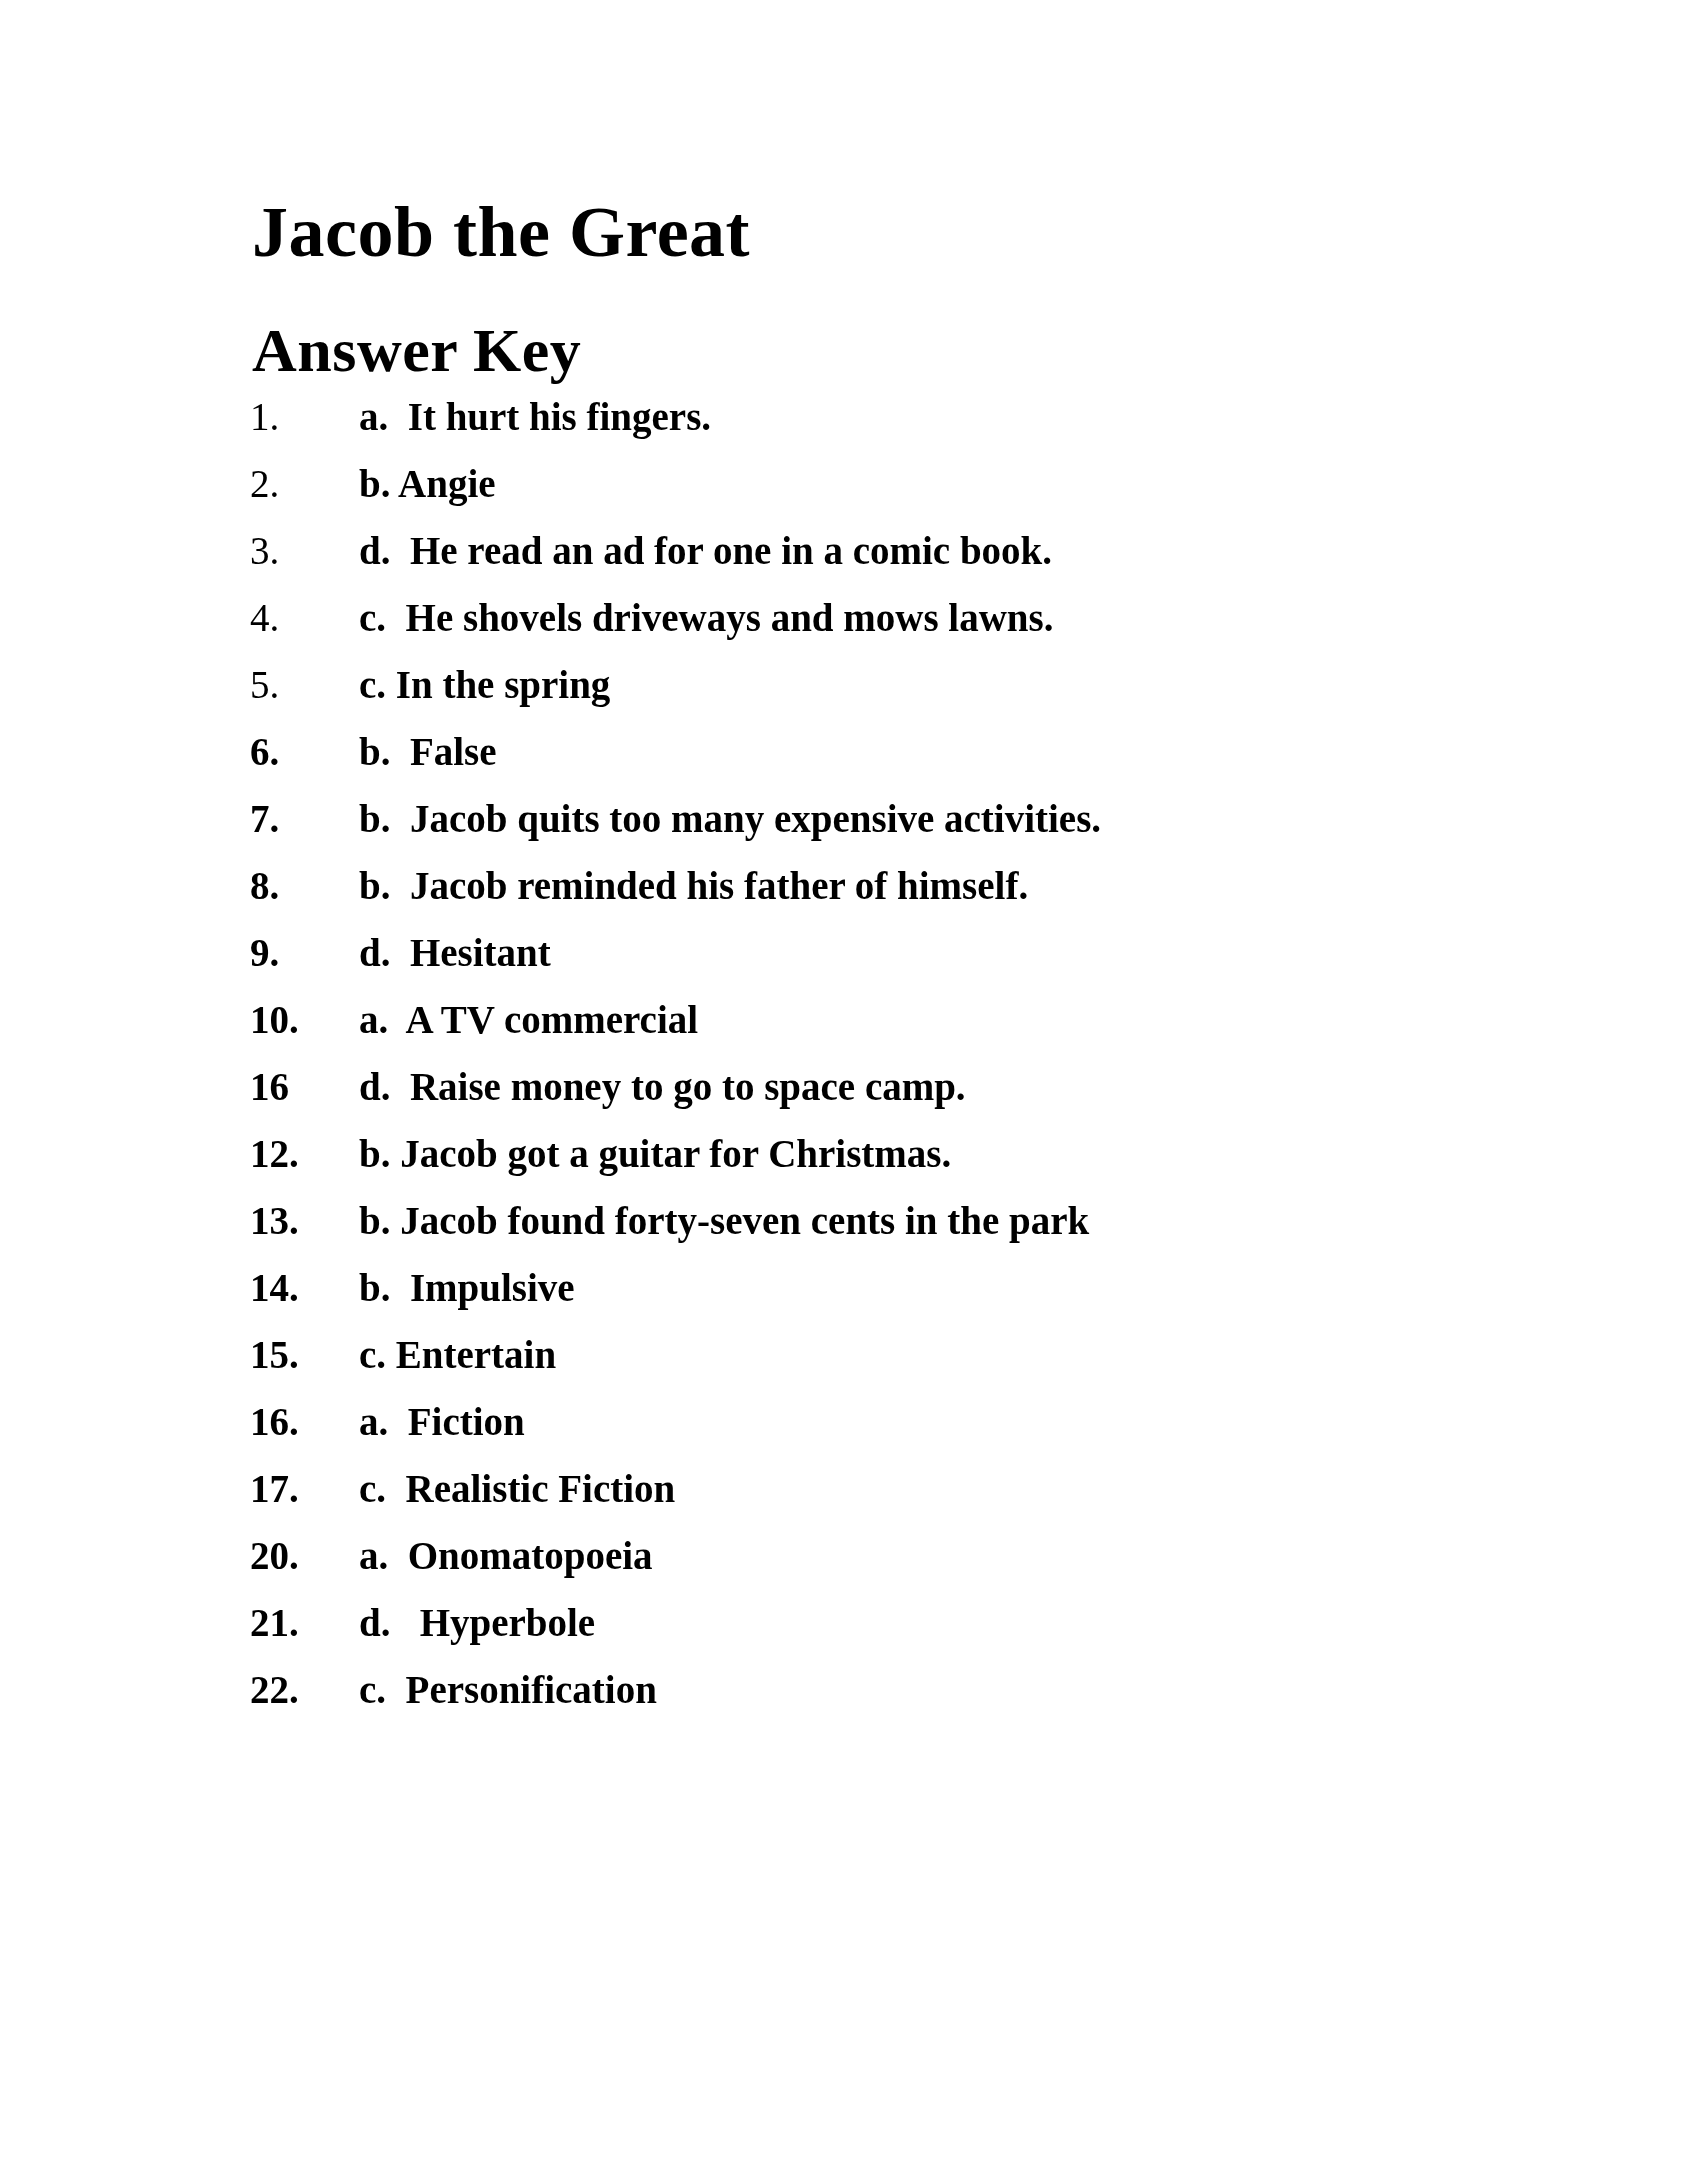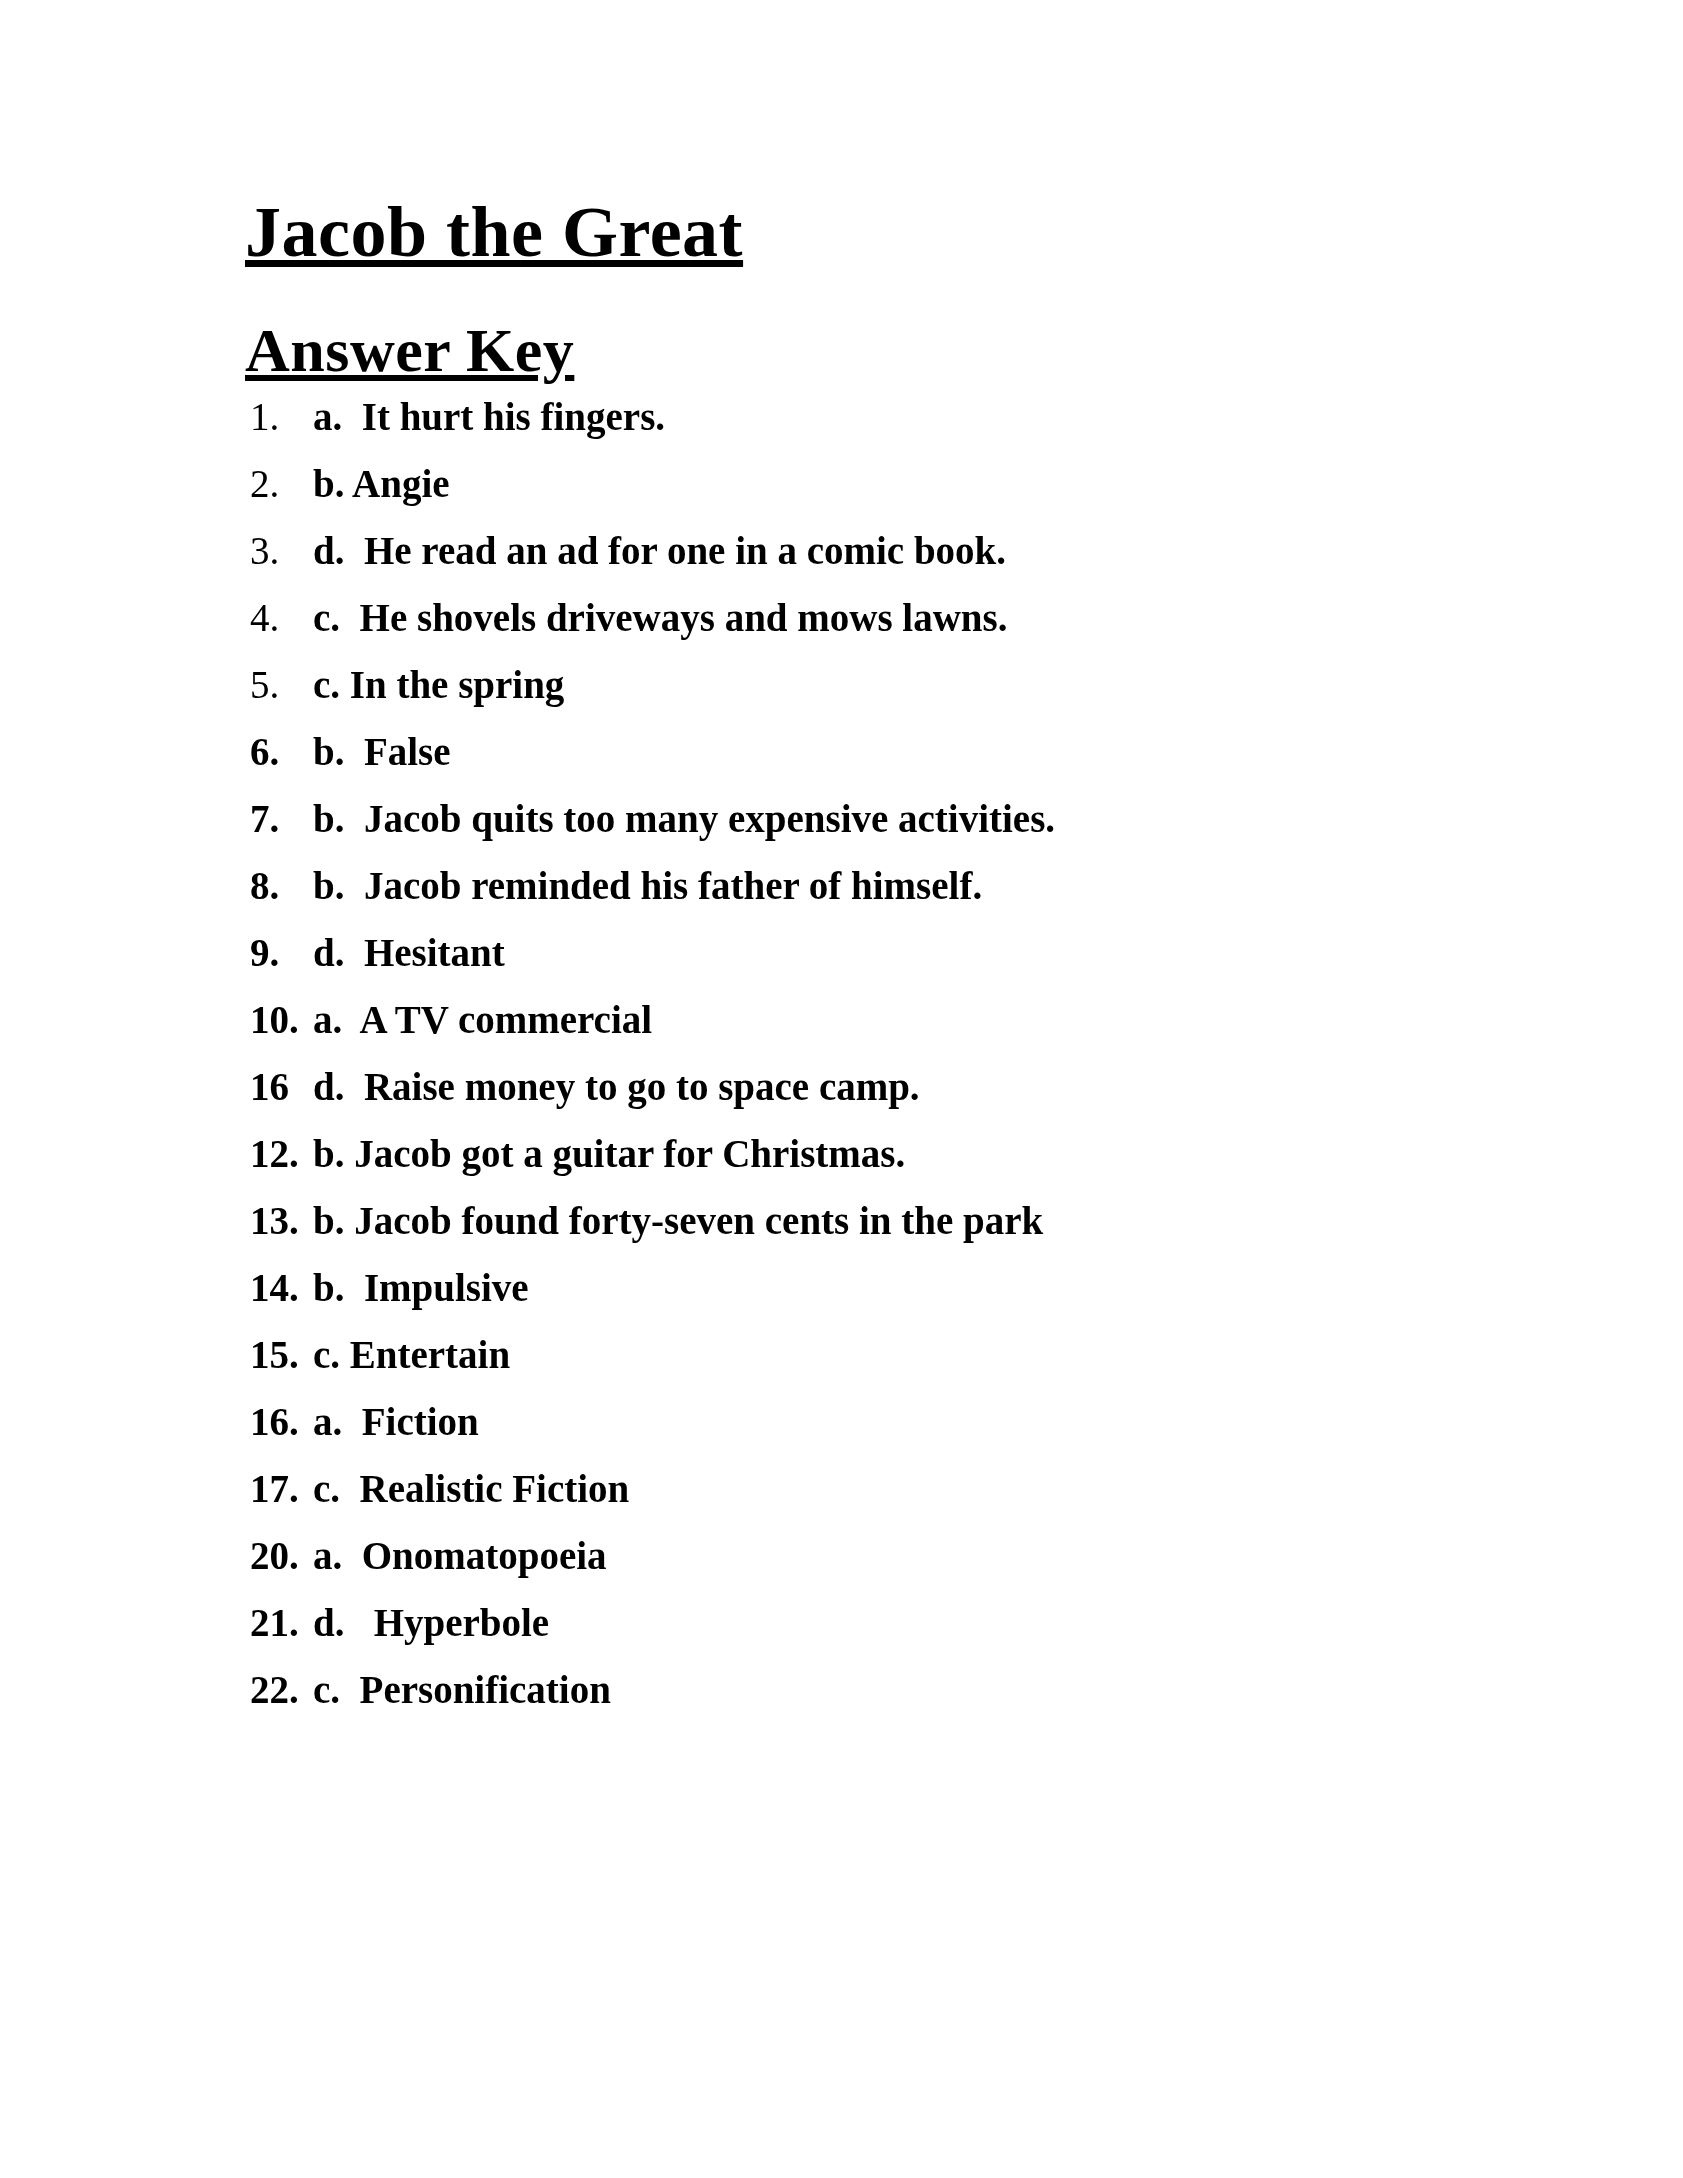--- a/index.html
+++ b/index.html
@@ -11,23 +11,22 @@
     position: relative;
     width: 1683px;
     height: 2178px;
     background: #ffffff;
     color: #000000;
     font-family: "Liberation Serif", serif;
     overflow: hidden;
   }
   .header {
     position: absolute;
-    left: 245px;
+    left: 252px;
     top: 194px;
-    text-decoration: underline;
   }
   .doc-title {
     font-size: 72px;
     font-weight: bold;
     line-height: 1.08;
     letter-spacing: 0.5px;
     white-space: pre;
   }
   .doc-subtitle {
     font-size: 62px;
@@ -54,20 +53,21 @@
     min-width: 50px;
     margin-right: 13px;
     white-space: pre;
   }
   .num.regular {
     font-weight: normal;
   }
   .ans {
     font-weight: bold;
     white-space: pre;
+    margin-left: 46px;
   }
 </style>
 </head>
 <body>
 
 <div class="page">
 
   <div class="header">
     <div class="doc-title">Jacob the Great</div>
     <div class="doc-subtitle">Answer Key</div>

